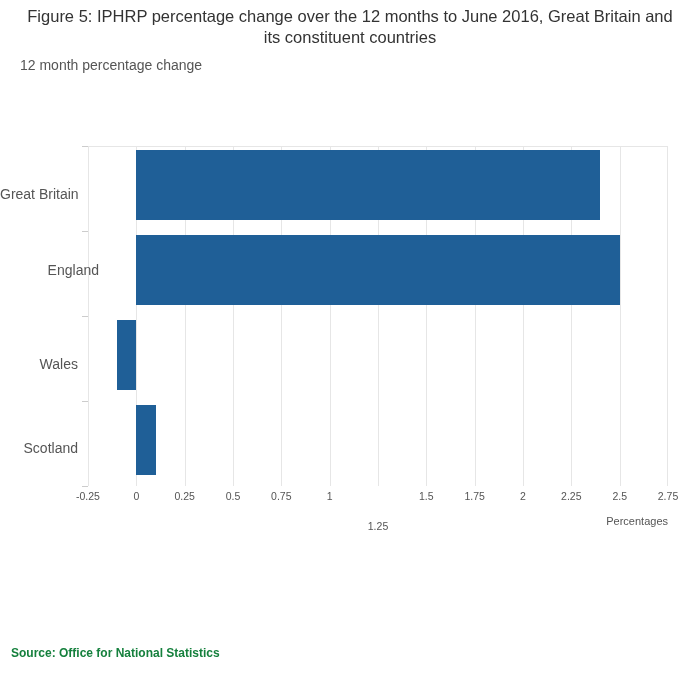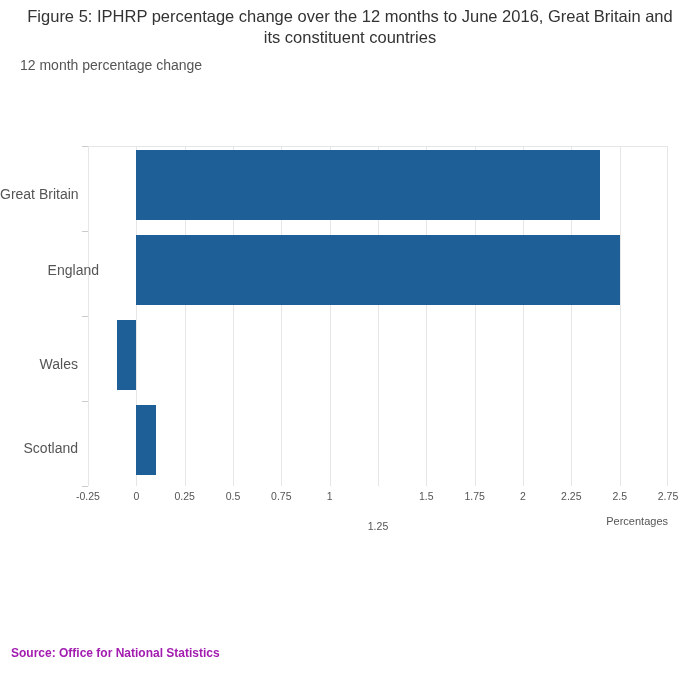--- a/index.html
+++ b/index.html
@@ -120,21 +120,21 @@
     font-size: 11px;
     color: #555555;
   }
 
   .source {
     position: absolute;
     left: 11px;
     top: 646px;
     font-size: 12px;
     font-weight: bold;
-    color: #a21caf;
+    color: #15803d;
   }
 </style>
 </head>
 <body>
 
 <div class="figure">
 
   <div class="title">Figure 5: IPHRP percentage change over the 12 months to June 2016, Great Britain and its constituent countries</div>
   <div class="subtitle">12 month percentage change</div>
 

